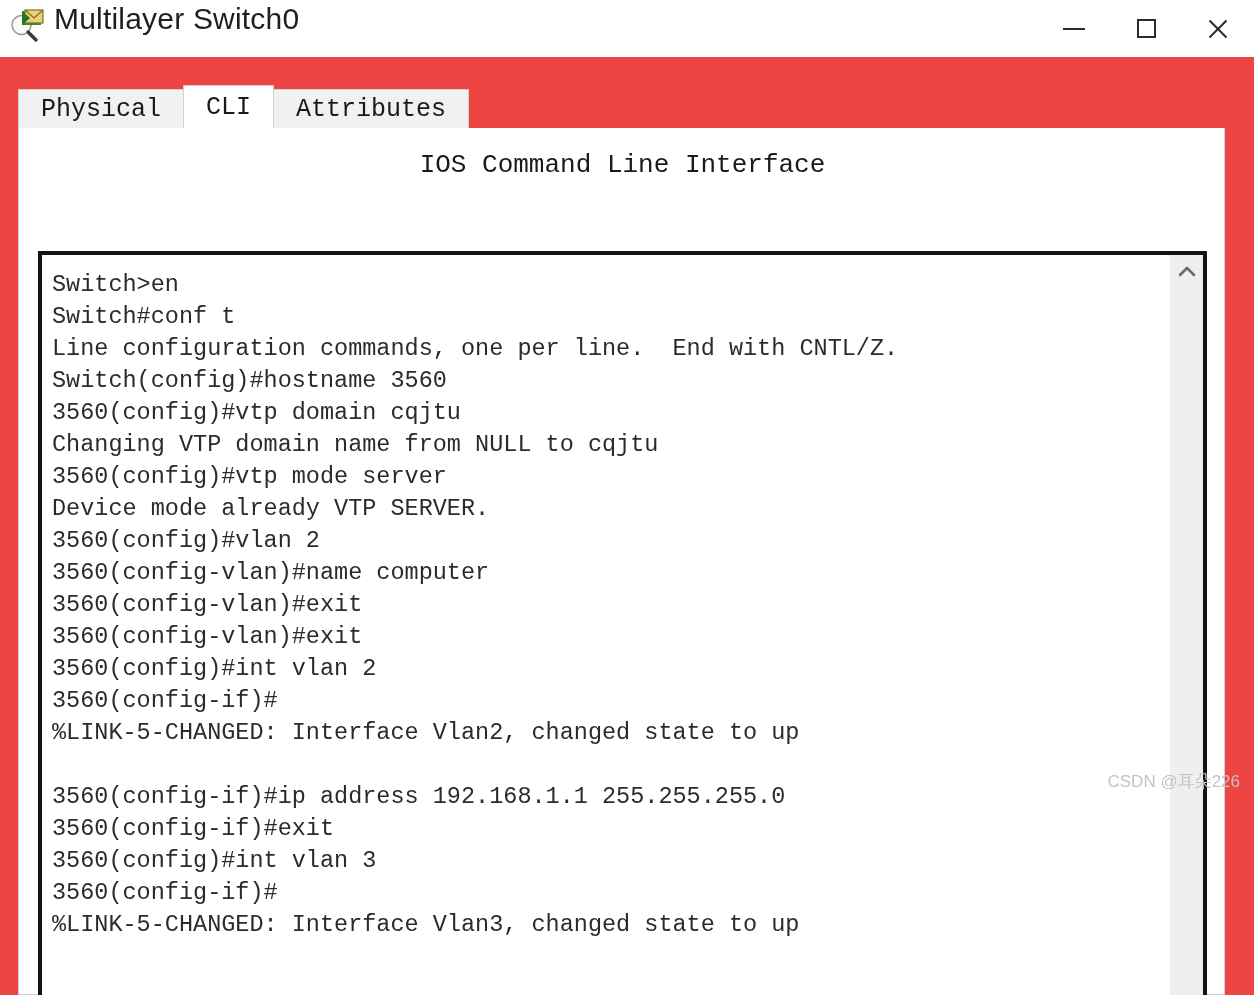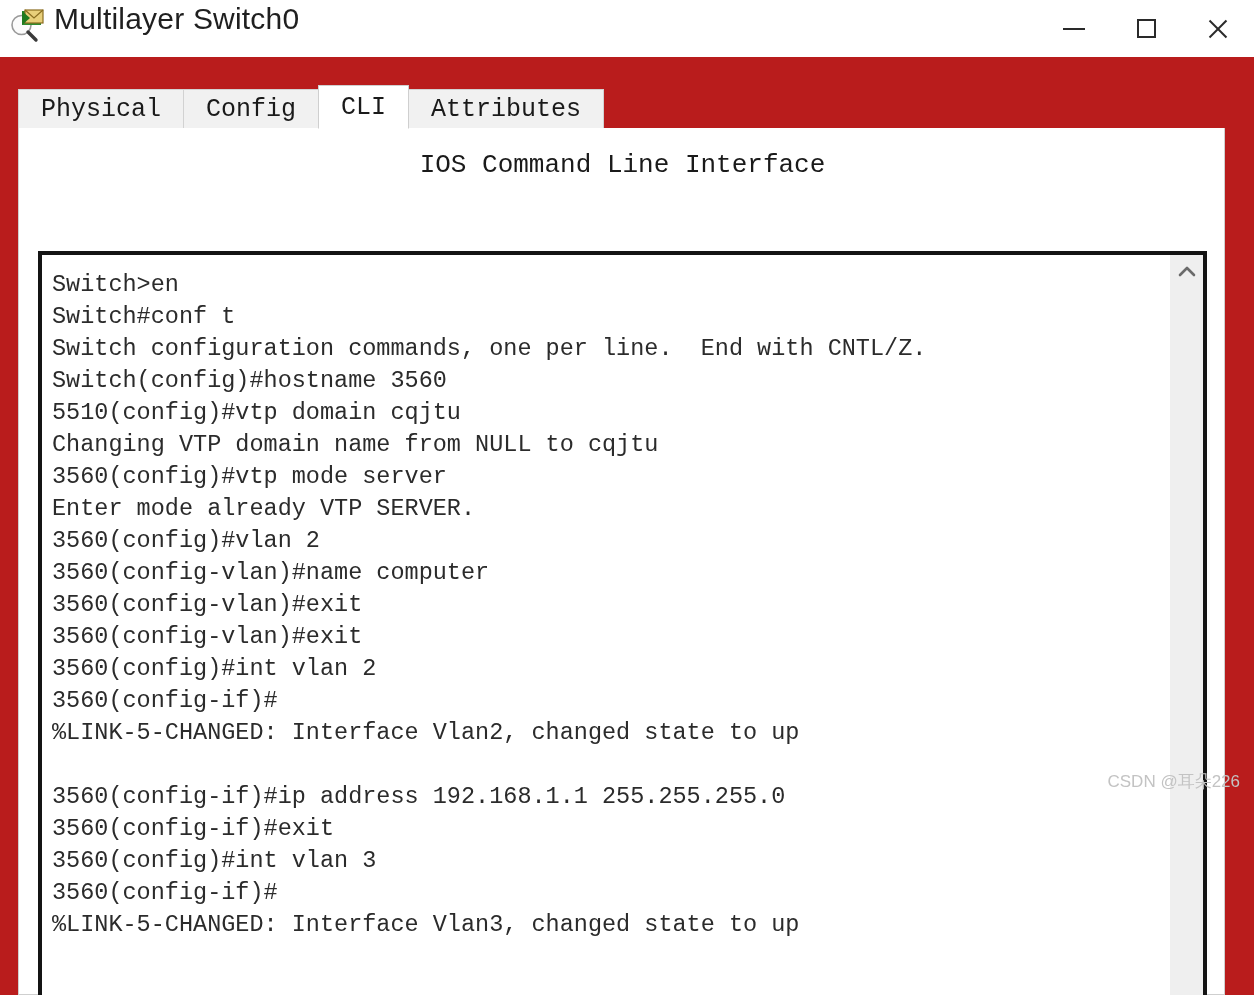--- a/index.html
+++ b/index.html
@@ -84,21 +84,21 @@
   }
   .glyph-close::before { transform: rotate(45deg); }
   .glyph-close::after  { transform: rotate(-45deg); }
 
   
   .window-body {
     position: absolute;
     left: 0; top: 57px;
     width: 1254px;
     height: 938px;
-    background: #b91c1c;
+    background: #ef4444;
   }
 
   
   .tabstrip {
     position: absolute;
     left: 18px; top: 30px;
     height: 42px;
     display: flex;
     align-items: flex-end;
   }
@@ -244,40 +244,39 @@
       <button class="win-btn">
         <span class="glyph-close"></span>
       </button>
     </div>
   </div>
 
   <div class="window-body">
 
     <div class="tabstrip">
       <div class="tab">Physical</div>
-      <div class="tab">Config</div>
       <div class="tab active">CLI</div>
       <div class="tab">Attributes</div>
     </div>
 
     <div class="content-panel">
 
       <div class="panel-heading">IOS Command Line Interface</div>
 
       <div class="terminal-wrap">
 
         <div class="terminal" id="terminal">
             <div class="term-line">Switch&gt;en</div>
             <div class="term-line">Switch#conf t</div>
-            <div class="term-line">Switch configuration commands, one per line.  End with CNTL/Z.</div>
+            <div class="term-line">Line configuration commands, one per line.  End with CNTL/Z.</div>
             <div class="term-line">Switch(config)#hostname 3560</div>
-            <div class="term-line">5510(config)#vtp domain cqjtu</div>
+            <div class="term-line">3560(config)#vtp domain cqjtu</div>
             <div class="term-line">Changing VTP domain name from NULL to cqjtu</div>
             <div class="term-line">3560(config)#vtp mode server</div>
-            <div class="term-line">Enter mode already VTP SERVER.</div>
+            <div class="term-line">Device mode already VTP SERVER.</div>
             <div class="term-line">3560(config)#vlan 2</div>
             <div class="term-line">3560(config-vlan)#name computer</div>
             <div class="term-line">3560(config-vlan)#exit</div>
             <div class="term-line">3560(config-vlan)#exit</div>
             <div class="term-line">3560(config)#int vlan 2</div>
             <div class="term-line">3560(config-if)#</div>
             <div class="term-line">%LINK-5-CHANGED: Interface Vlan2, changed state to up</div>
             <div class="term-line blank">&nbsp;</div>
             <div class="term-line">3560(config-if)#ip address 192.168.1.1 255.255.255.0</div>
             <div class="term-line">3560(config-if)#exit</div>

